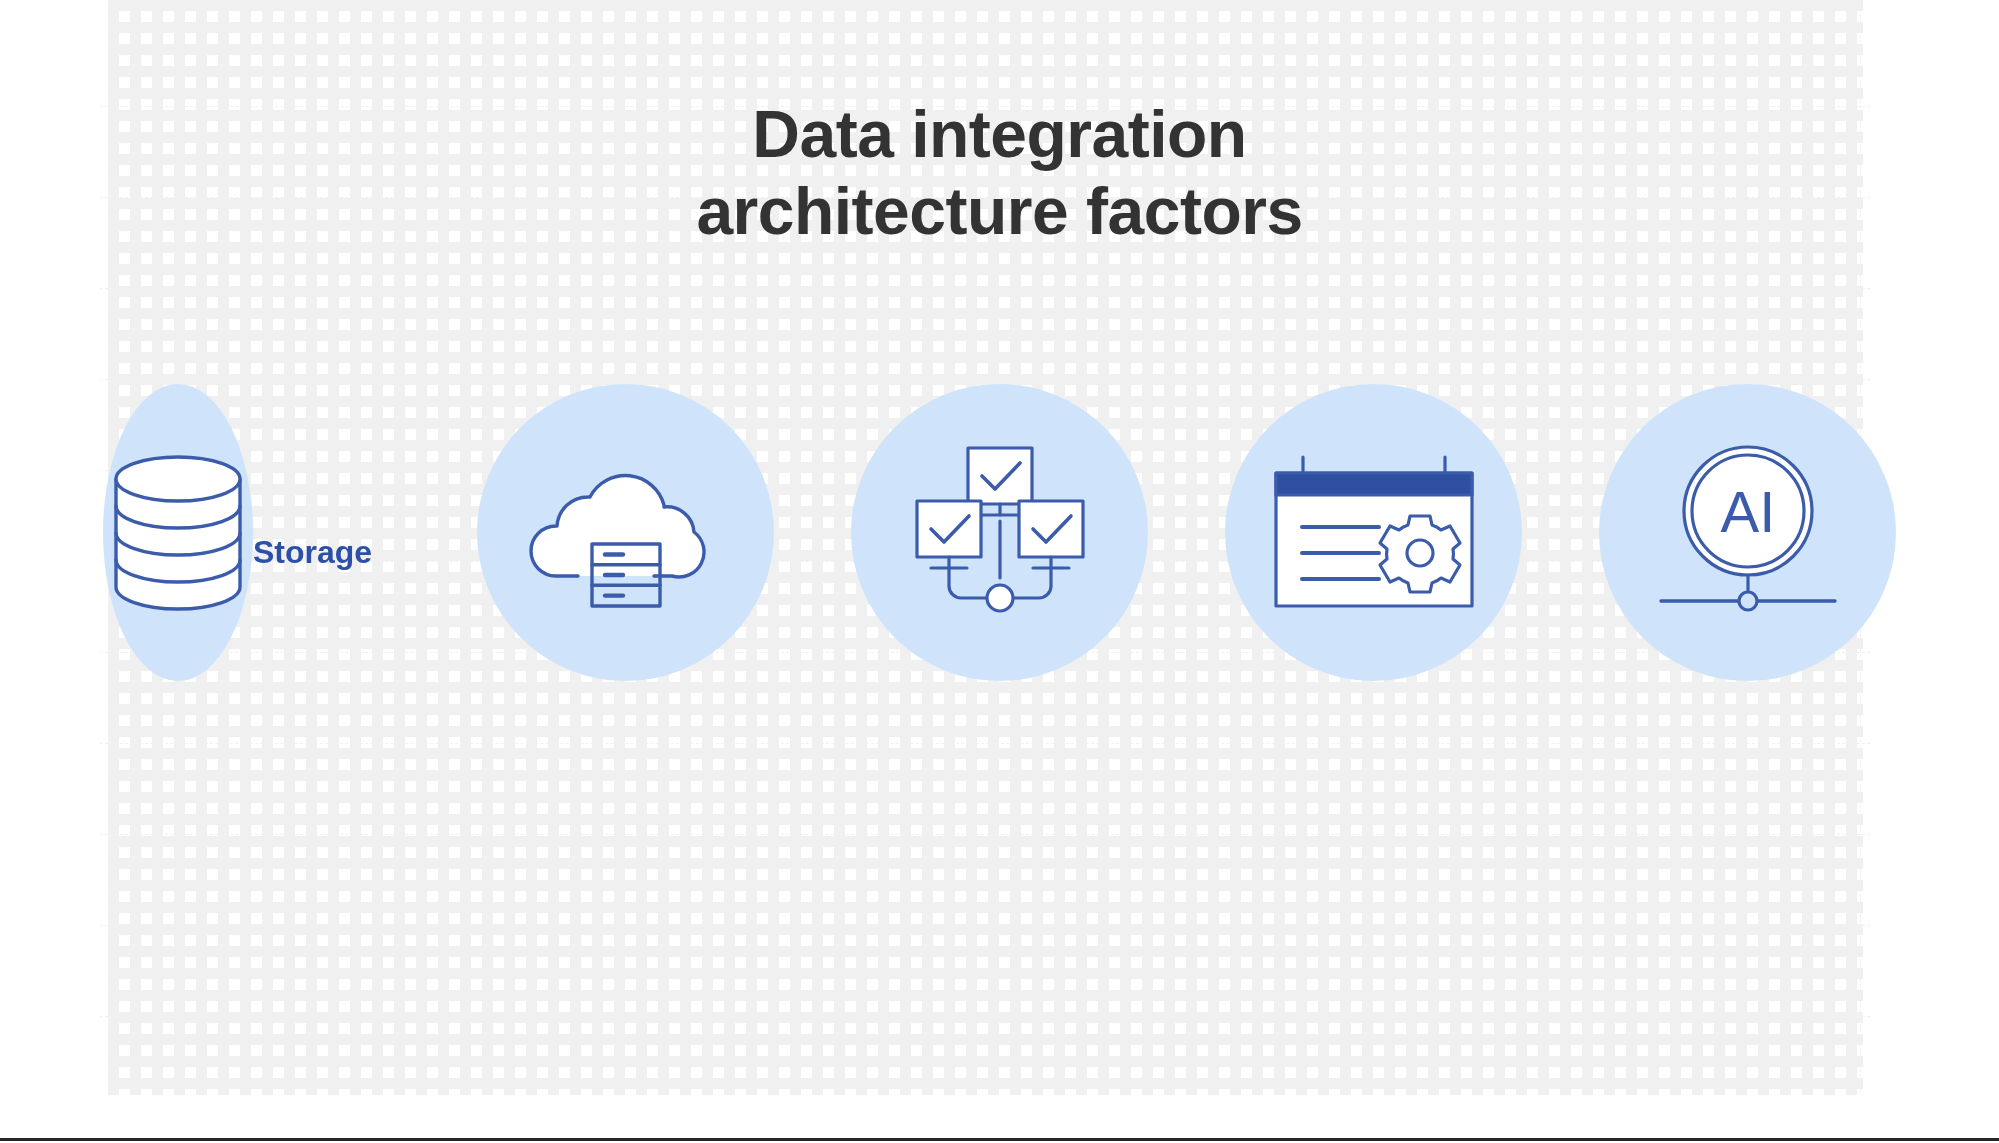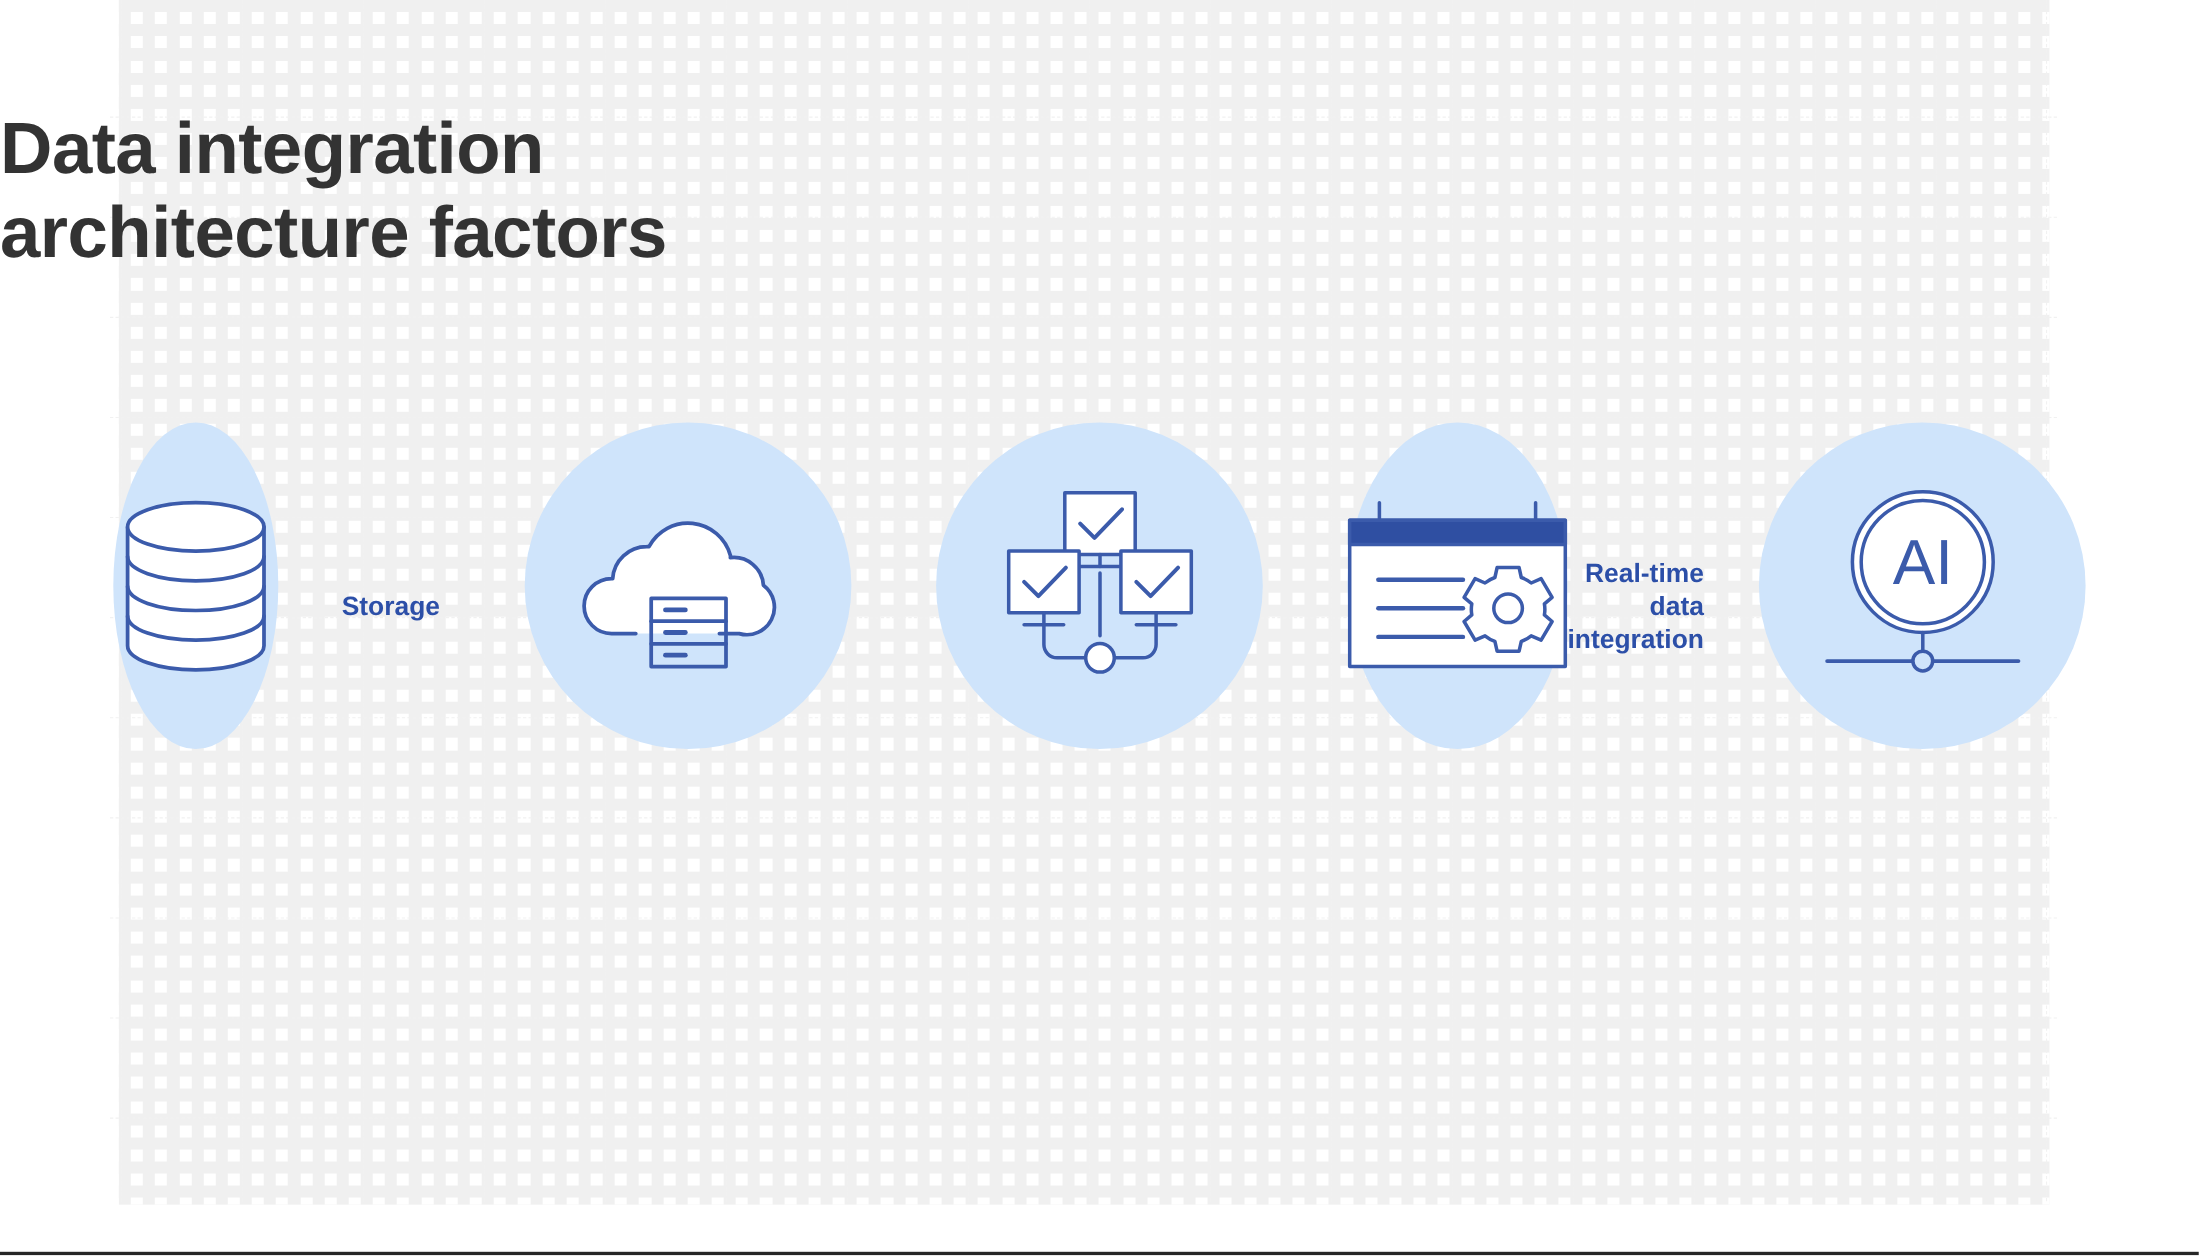--- a/index.html
+++ b/index.html
@@ -55,21 +55,21 @@
     width: 0;
     border-left: 1.6px dashed #f1f1f1;
   }
 
   
   .title {
     position: absolute;
     left: 0;
     top: 96px;
     width: 1999px;
-    text-align: left;
+    text-align: center;
     color: #333333;
     font-size: 66px;
     font-weight: bold;
     line-height: 1.16;
     letter-spacing: -0.5px;
     white-space: pre-line;
   }
 
   
   .factors {
@@ -95,23 +95,23 @@
     background: #cfe4fb;
     display: flex;
     align-items: center;
     justify-content: center;
     position: relative;
   }
   .circle svg { display: block; overflow: visible; }
 
   .factor-label {
     margin-top: 38px;
-    text-align: right;
+    text-align: left;
     color: #2c4fa8;
-    font-size: 24px;
+    font-size: 32px;
     font-weight: bold;
     line-height: 1.25;
     width: 300px;
     white-space: pre-line;
   }
 
   
   .bottom-rule {
     position: absolute;
     left: 0;
@@ -249,22 +249,20 @@
             <g transform="translate(146,98)">
               <path d="M-10 -37 h20 l2 9 a29 29 0 0 1 9 5 l9 -4 10 17 -7 6
                        a29 29 0 0 1 0 10 l7 6 -10 17 -9 -4 a29 29 0 0 1 -9 5
                        l-2 9 h-20 l-2 -9 a29 29 0 0 1 -9 -5 l-9 4 -10 -17 7 -6
                        a29 29 0 0 1 0 -10 l-7 -6 10 -17 9 4 a29 29 0 0 1 9 -5 z" fill="#ffffff" stroke-width="3.2"></path>
               <circle cx="0" cy="0" r="13" fill="#ffffff" stroke-width="3.2"></circle>
             </g>
           </svg>
         </span>
       </div>
-      <div class="factor-label">Real-time data
-integration</div>
     </div>
 
     <div class="factor">
       <div class="circle">
         <span>
           <svg width="190" height="180" viewBox="0 0 190 180" fill="none" stroke="#3b5bab" stroke-width="3.2" stroke-linecap="round" stroke-linejoin="round">
             <circle cx="95" cy="68" r="64" fill="#ffffff"></circle>
             <circle cx="95" cy="68" r="56" fill="#ffffff"></circle>
             <text x="95" y="68" fill="#3b5bab" stroke="none" font-family="'Liberation Sans', sans-serif" font-size="58" font-weight="normal" text-anchor="middle" dominant-baseline="central">AI</text>
             <line x1="95" y1="132" x2="95" y2="152"></line>

